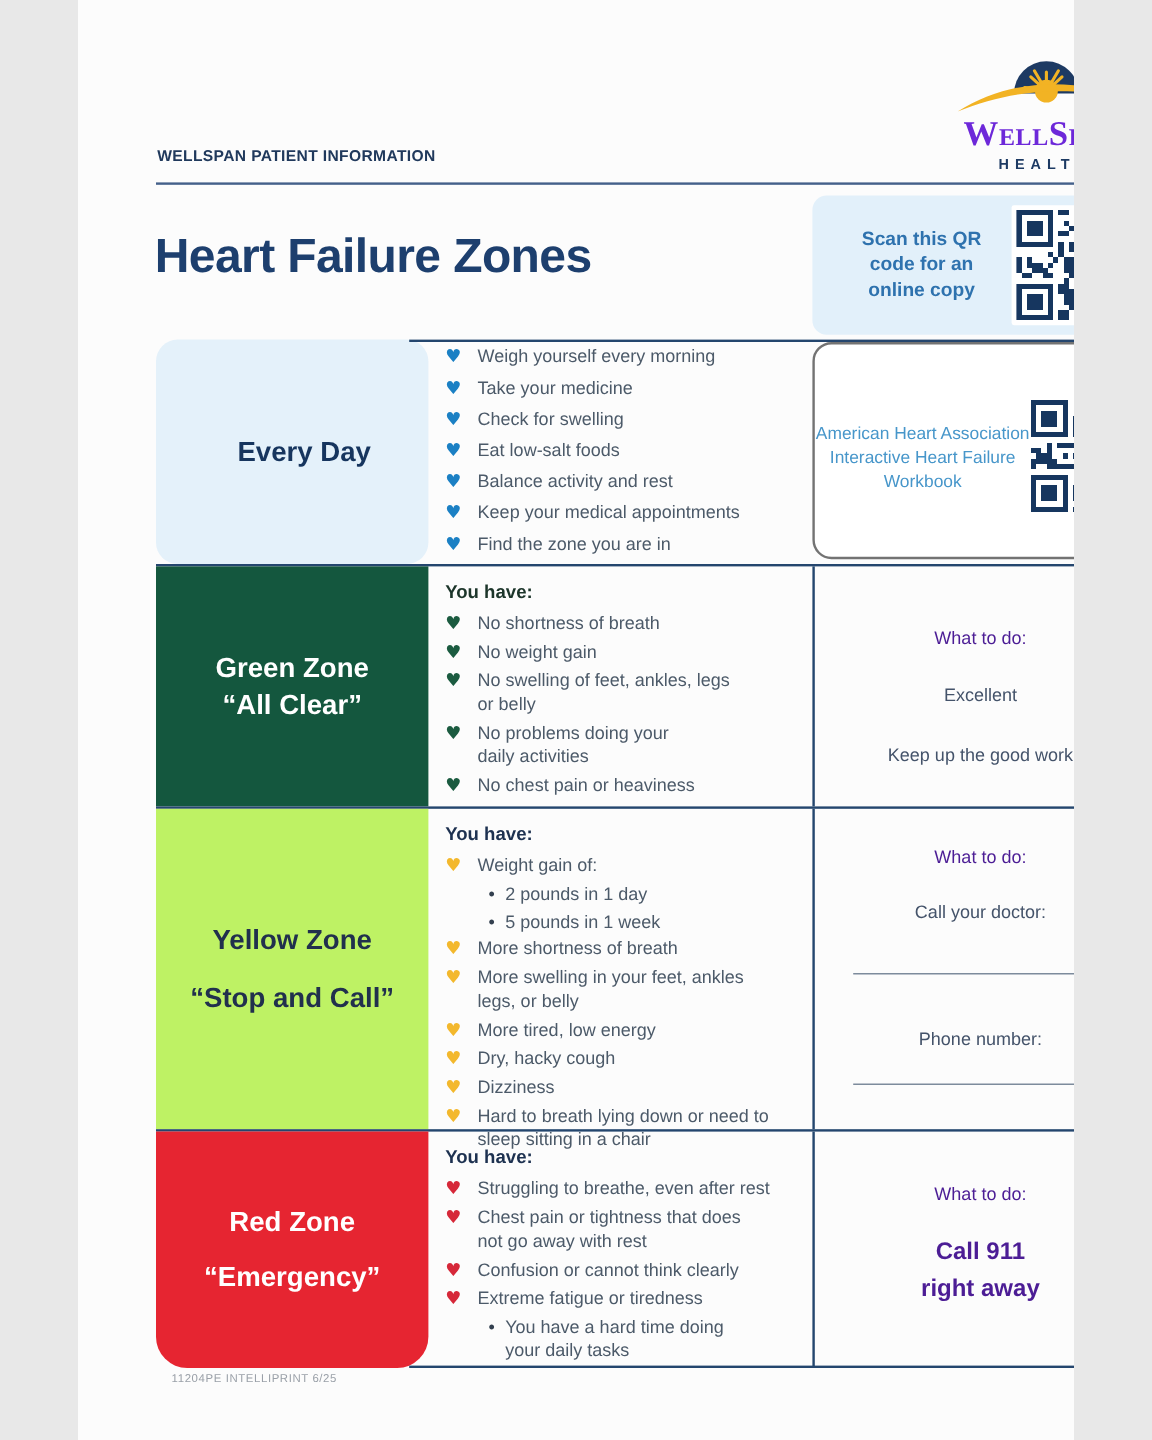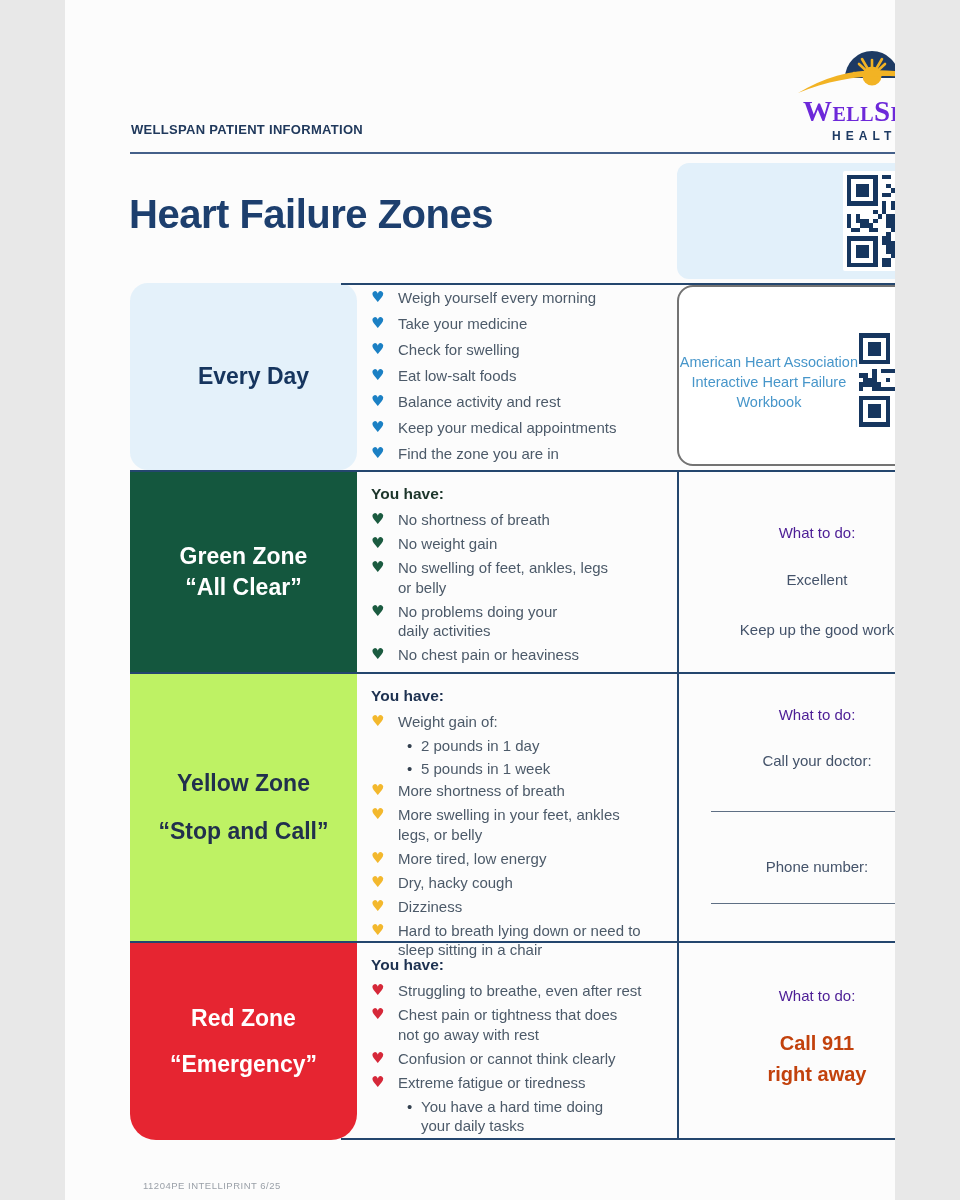--- a/index.html
+++ b/index.html
@@ -102,36 +102,36 @@
   .right-green .act2{ font-size:15px; color:#44536a; }
   .right-yellow{ padding-top:32px; }
   .right-yellow .what{ margin-bottom:29px; }
   .right-yellow .lbl{ font-size:15px; color:#44536a; }
   .blank-line{ width:212px; border-bottom:1.5px solid #5e6f84; height:0; }
   .right-yellow .bl1{ margin-top:42px; }
   .right-yellow .lbl2{ margin-top:46px; }
   .right-yellow .bl2{ margin-top:28px; }
   .right-red{ padding-top:44px; }
   .right-red .what{ margin-bottom:24px; }
-  .call911{ font-size:20px; font-weight:700; color:#c2410c; line-height:1.55; white-space:pre-line; }
+  .call911{ font-size:20px; font-weight:700; color:#4c1d95; line-height:1.55; white-space:pre-line; }
   
   .row-everyday .cell-right{ border-left:none; }
   .aha-box{
     position:absolute; left:0; right:1px; top:2px; bottom:4px;
     background:#fff; border:2px solid #737373; border-radius:16px;
     display:flex; flex-direction:row; align-items:center;
   }
   .aha-caption{
     margin-top:13px; font-size:14.5px; line-height:1.4; color:#4796ca;
     white-space:pre-line; text-align:center;
   }
   .aha-qr{ margin-top:8px; }
   
   .footer-code{
-    position:absolute; left:78px; top:1180px; font-size:9.5px; letter-spacing:.5px; color:#9aa0a8;
+    position:absolute; left:78px; top:1144px; font-size:9.5px; letter-spacing:.5px; color:#9aa0a8;
   }
 </style>
 </head>
 <body>
 
 <div class="sheet">
 
   <div class="eyebrow">WELLSPAN PATIENT INFORMATION</div>
   <div class="head-rule"></div>
 
@@ -150,20 +150,23 @@
       <circle cx="76" cy="38" r="9.5" fill="#f2b324"></circle>
       <path d="M2 55 C 48 26, 104 26, 148 47 C 104 33, 50 35, 2 55 Z" fill="#f2b324"></path>
     </svg>
     <div class="logo-word"><span>WellSpan</span><sup>®</sup></div>
     <div class="logo-sub">HEALTH</div>
   </div>
 
   <h1 class="page-title">Heart Failure Zones</h1>
 
   <div class="scan-panel">
+    <div class="scan-text">Scan this QR
+code for an
+online copy</div>
     <div class="scan-qr-wrap">
       <svg class="qr" width="92" height="92" viewBox="0 0 21 21">
           <rect x="0" y="0" width="1" height="1"></rect>
           <rect x="1" y="0" width="1" height="1"></rect>
           <rect x="2" y="0" width="1" height="1"></rect>
           <rect x="3" y="0" width="1" height="1"></rect>
           <rect x="4" y="0" width="1" height="1"></rect>
           <rect x="5" y="0" width="1" height="1"></rect>
           <rect x="6" y="0" width="1" height="1"></rect>
           <rect x="0" y="1" width="1" height="1"></rect>

